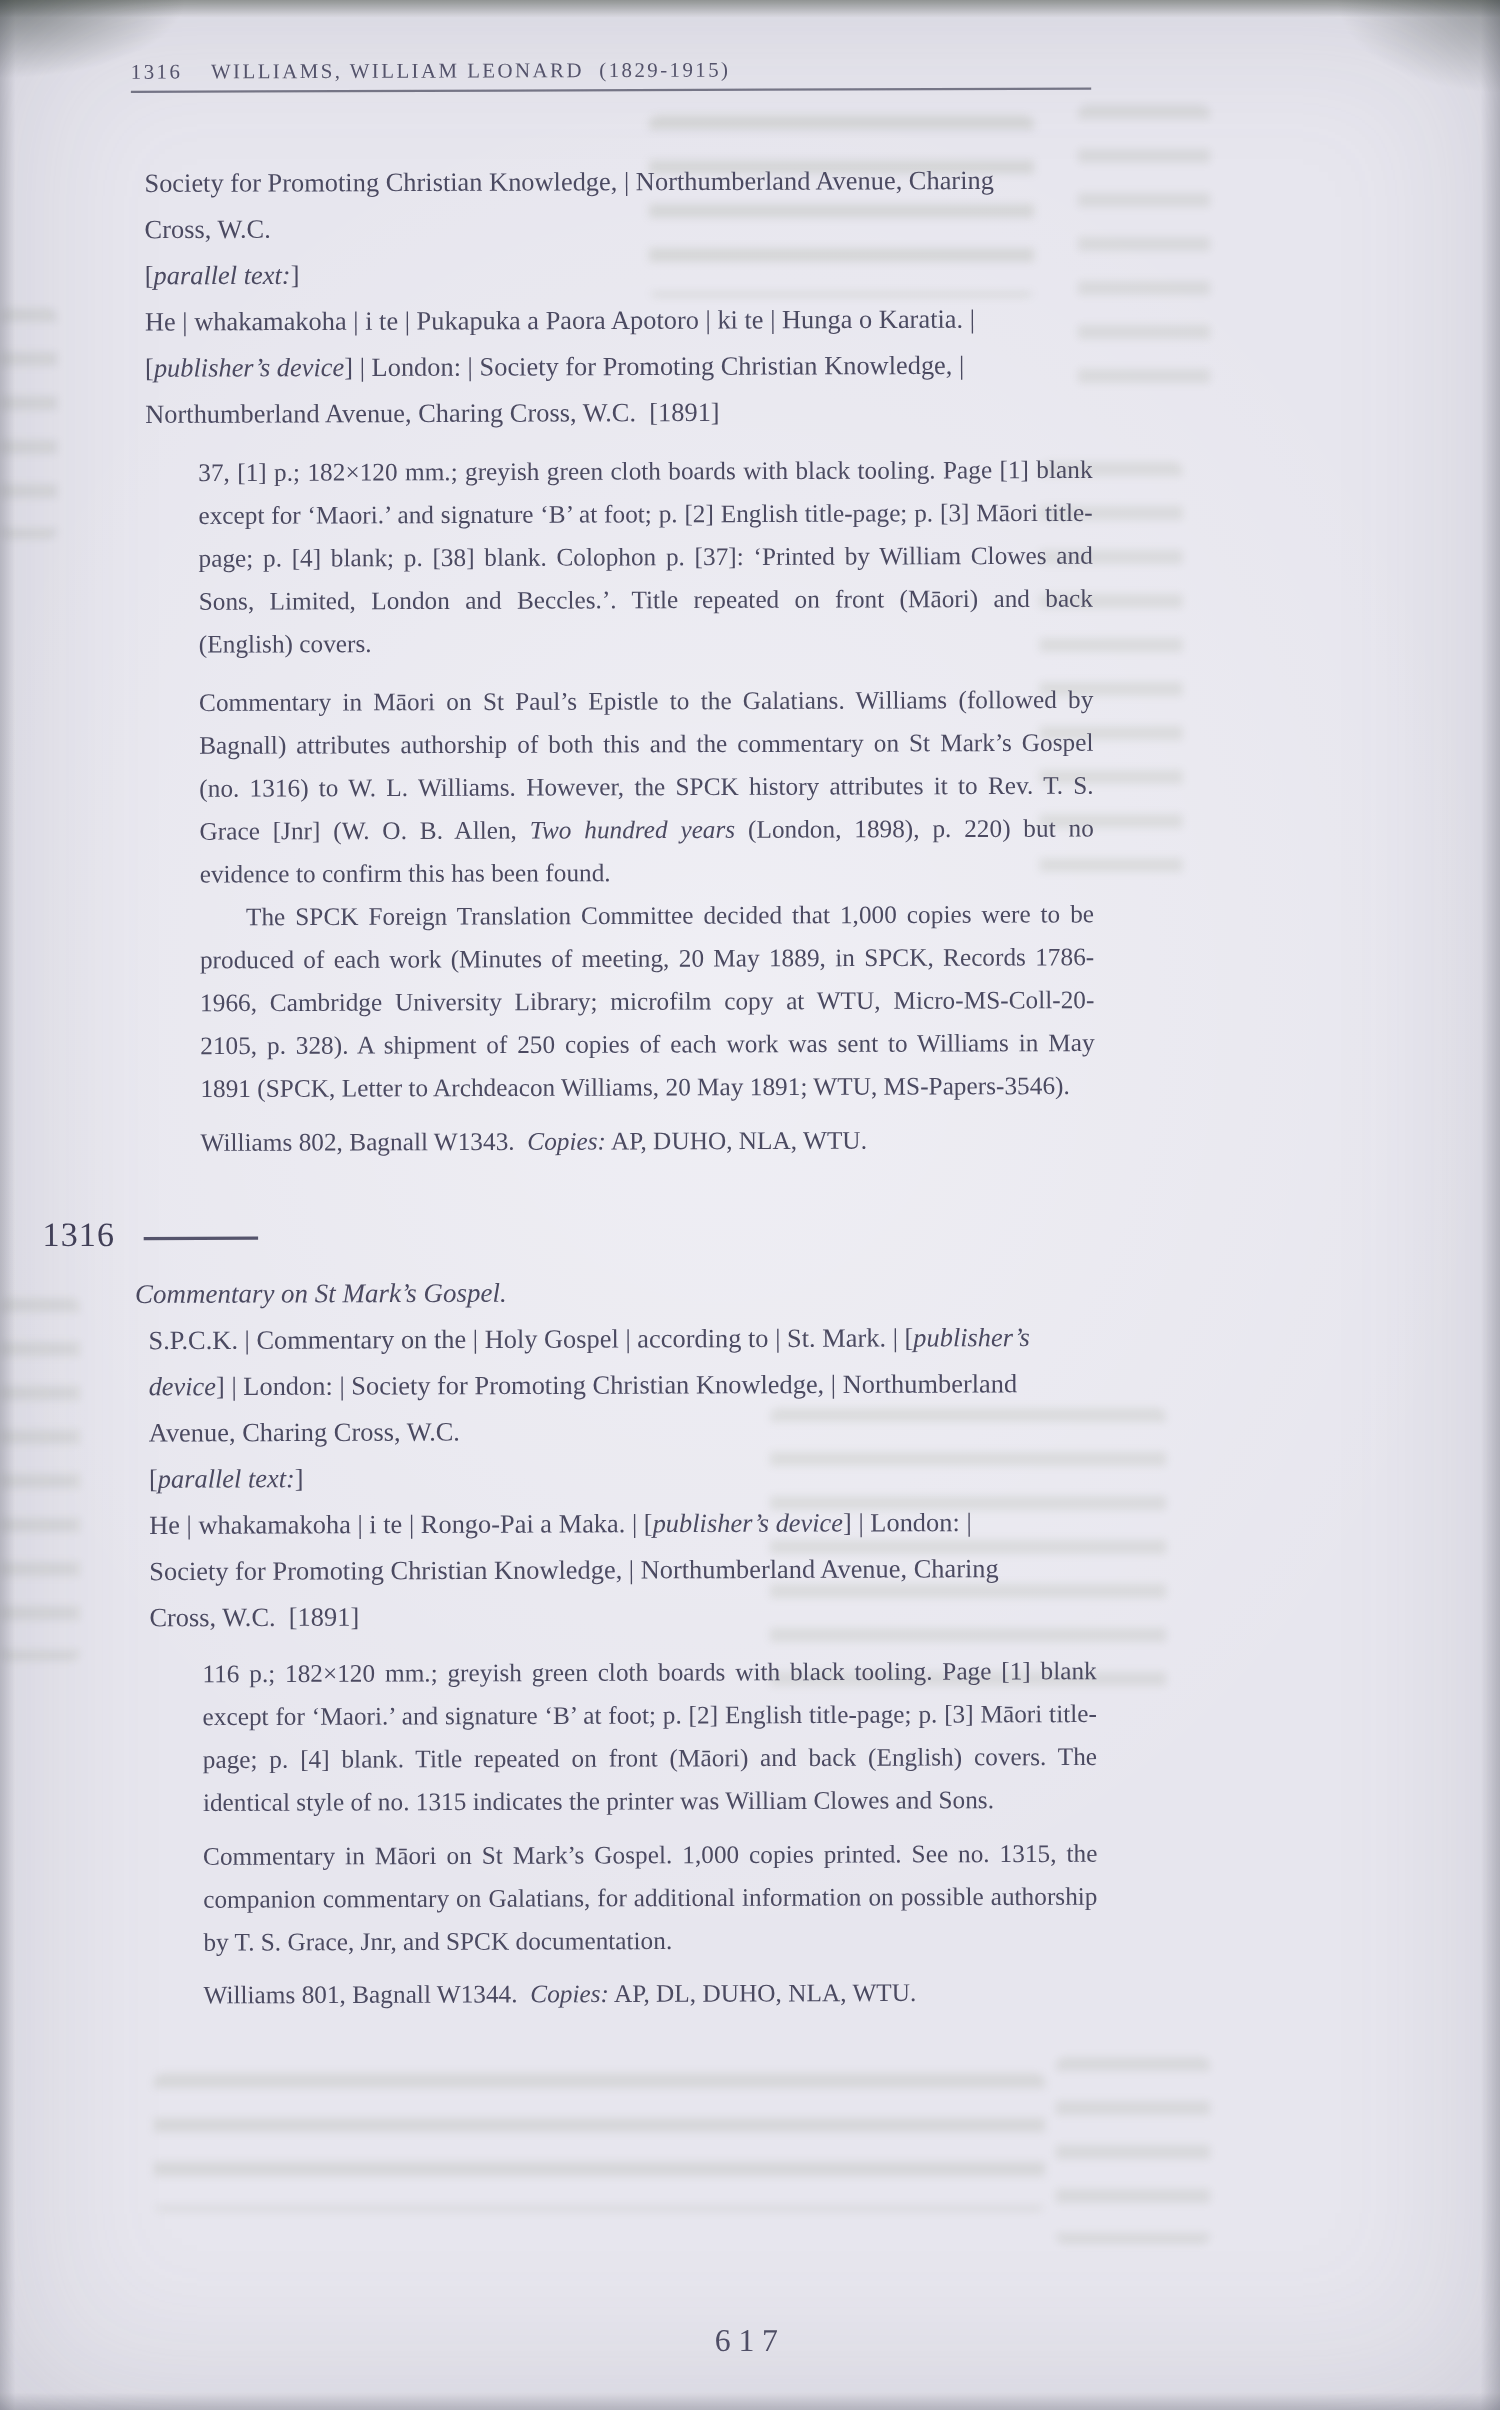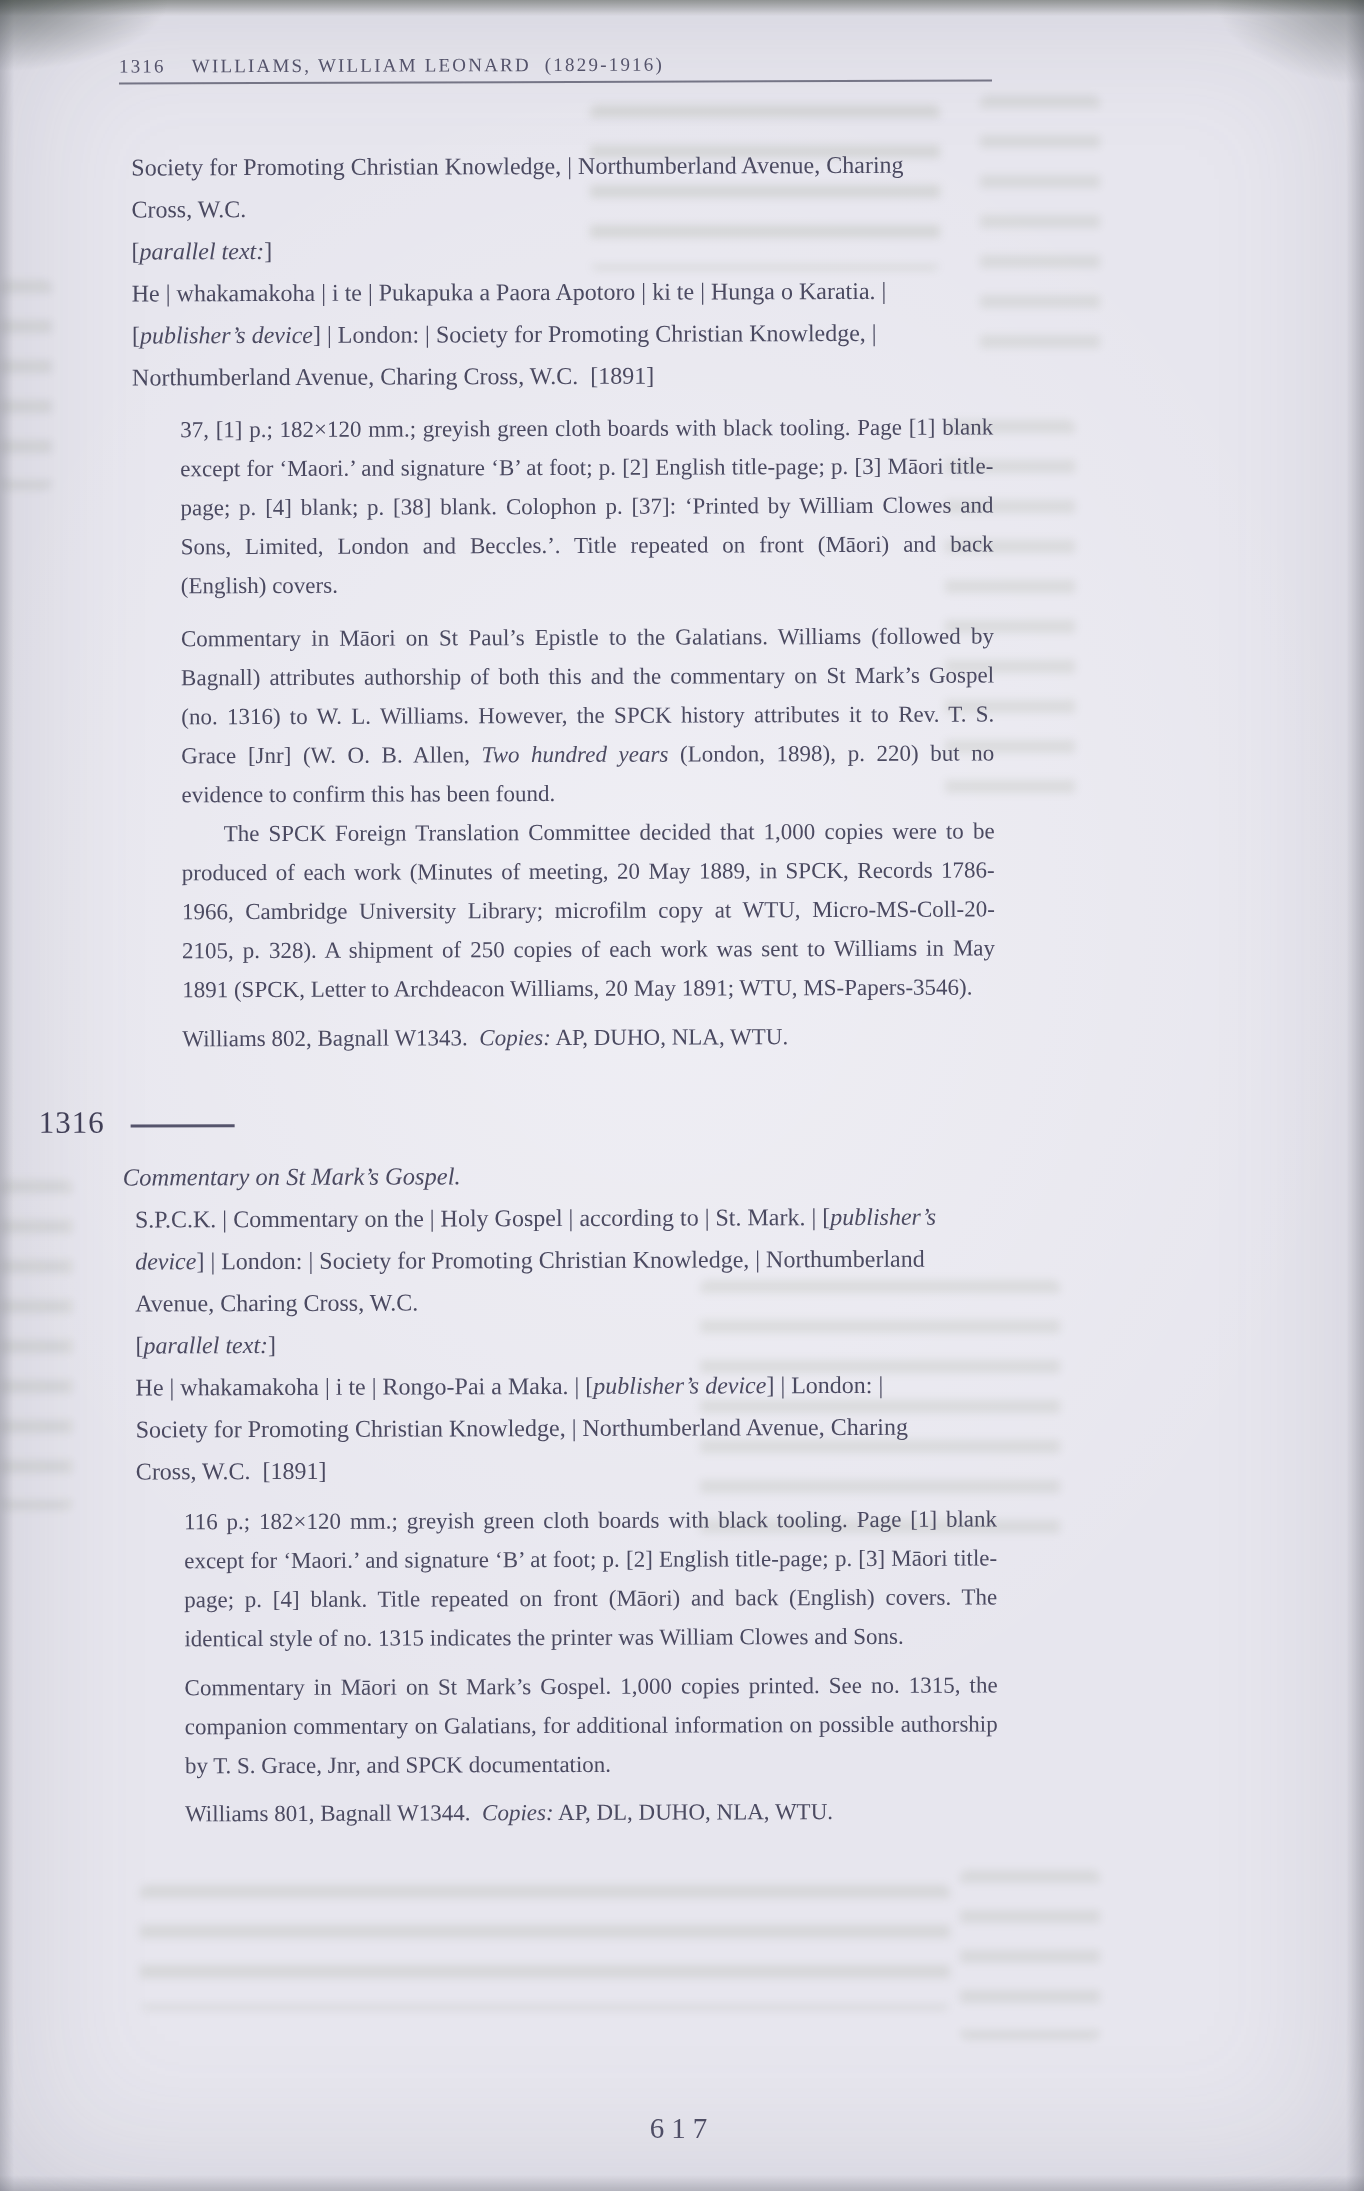--- a/index.html
+++ b/index.html
@@ -78,21 +78,21 @@
   <div class="decor ghost g3"></div>
   <div class="decor ghost g4"></div>
   <div class="decor ghost g5"></div>
   <div class="decor ghost g6"></div>
   <div class="decor ghost g7"></div>
   <div class="decor ghost g8"></div>
 
   <div class="column">
 
     <header class="running-head">
-      <span class="rh-no">1316</span><span class="rh-title">WILLIAMS, WILLIAM LEONARD</span><span class="rh-dates">(1829-1916)</span>
+      <span class="rh-no">1316</span><span class="rh-title">WILLIAMS, WILLIAM LEONARD</span><span class="rh-dates">(1829-1915)</span>
     </header>
 
     <section>
       <p class="trans trans-first">Society for Promoting Christian Knowledge, | Northumberland Avenue, Charing Cross, W.C.</p>
       <p class="trans">[<i>parallel text:</i>]</p>
       <p class="trans">He | whakamakoha | i te | Pukapuka a Paora Apotoro | ki te | Hunga o Karatia. | [<i>publisher’s device</i>] | London: | Society for Promoting Christian Knowledge, | Northumberland Avenue, Charing Cross, W.C.&nbsp;&nbsp;[1891]</p>
       <p class="para p-phys">37, [1] p.; 182×120 mm.; greyish green cloth boards with black tooling. Page [1] blank except for ‘Maori.’ and signature ‘B’ at foot; p. [2] English title-page; p. [3] Māori title-page; p. [4] blank; p. [38] blank. Colophon p. [37]: ‘Printed by William Clowes and Sons, Limited, London and Beccles.’. Title repeated on front (Māori) and back (English) covers.</p>
       <p class="para p-comm">Commentary in Māori on St Paul’s Epistle to the Galatians. Williams (followed by Bagnall) attributes authorship of both this and the commentary on St Mark’s Gospel (no. 1316) to W. L. Williams. However, the SPCK history attributes it to Rev. T. S. Grace [Jnr] (W. O. B. Allen, <i>Two hundred years</i> (London, 1898), p. 220) but no evidence to confirm this has been found.</p>
       <p class="para p-cont">The SPCK Foreign Translation Committee decided that 1,000 copies were to be produced of each work (Minutes of meeting, 20 May 1889, in SPCK, Records 1786-1966, Cambridge University Library; microfilm copy at WTU, Micro-MS-Coll-20-2105, p. 328). A shipment of 250 copies of each work was sent to Williams in May 1891 (SPCK, Letter to Archdeacon Williams, 20 May 1891; WTU, MS-Papers-3546).</p>
       <p class="para refs">Williams 802, Bagnall W1343.&nbsp;&nbsp;<i>Copies:</i> AP, DUHO, NLA, WTU.</p>

